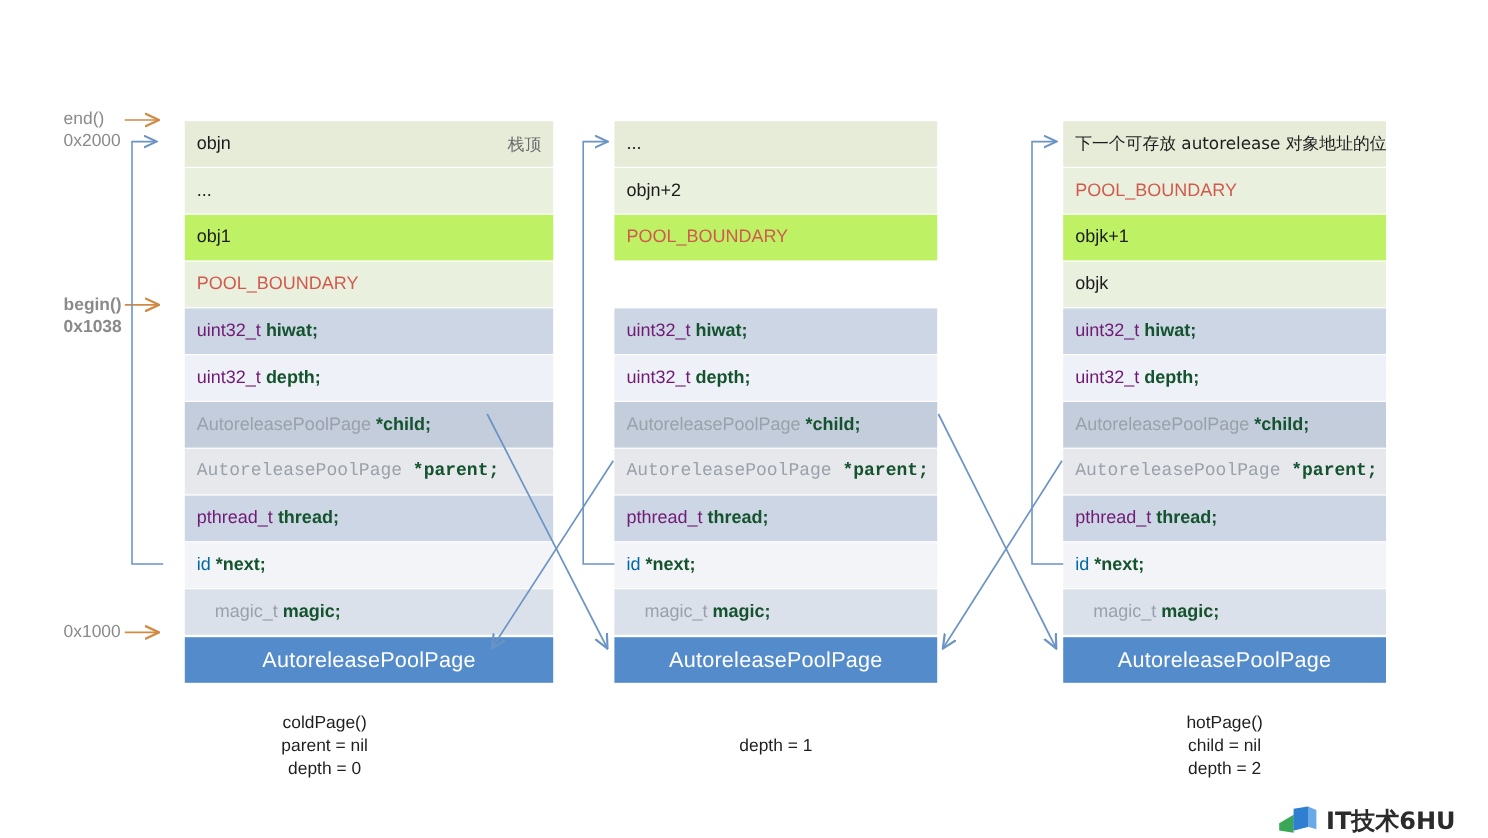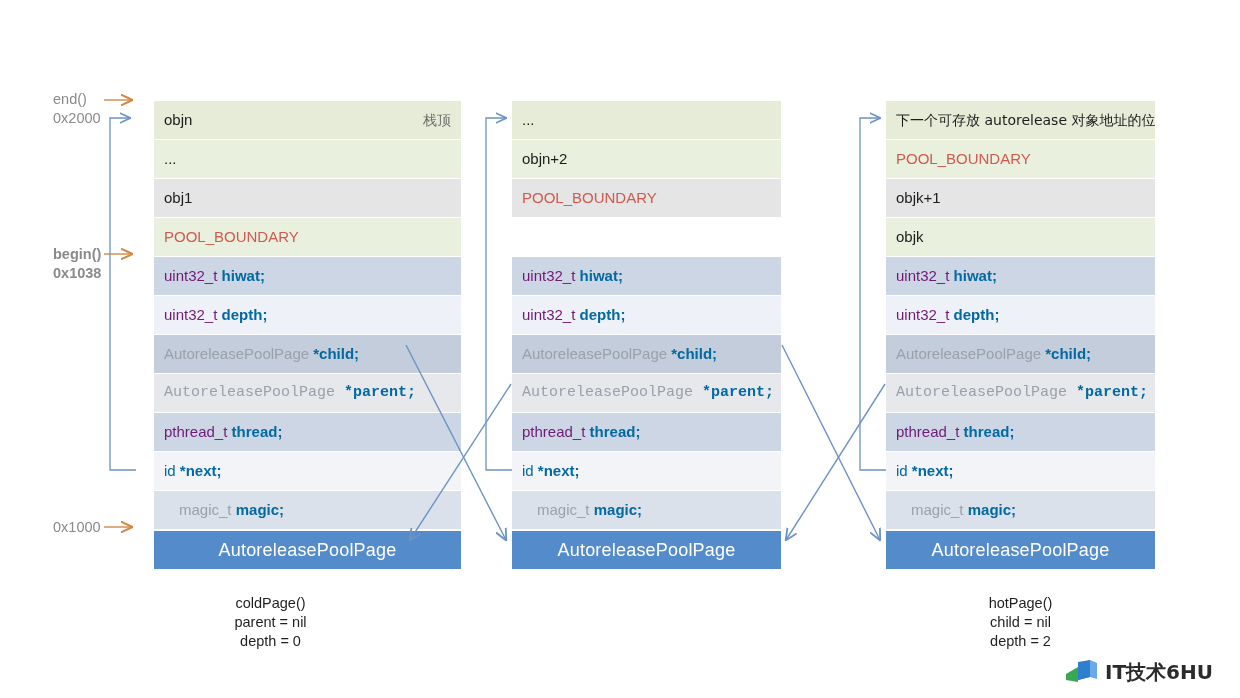--- a/index.html
+++ b/index.html
@@ -12,54 +12,54 @@
 
   .col{position:absolute;}
   .row{
     position:absolute;left:0;width:100%;height:38px;line-height:38px;
     font-size:15px;color:#222;box-sizing:border-box;padding:0 10px;
     white-space:nowrap;overflow:hidden;
   }
   .row .t2{float:right;color:#6c6c6c;font-size:14px;}
   .green-a{background:#e6ecd8;}
   .green-b{background:#eaf0de;}
-  .green-c{background:#e5e5e5;}
+  .green-c{background:#bef264;}
   .obj{color:#1c1c1c;}
   .boundary{color:#d05a4e;}
   .kw{color:#701a75;}
   .kwr{color:#0369a1;text-align:right;}
   .dim{color:#9aa1ab;}
   .f-hiwat{background:#ccd6e4;}
   .f-depth{background:#eef1f7;}
   .f-child{background:#c3cddb;}
   .f-parent{background:#e6e8ec;font-family:Liberation Mono, monospace;}
   .f-thread{background:#ccd6e4;}
   .f-next{background:#f2f4f8;}
   .f-magic{background:#dbe1ea;padding-left:25px;}
-  .fld{color:#0369a1;}
+  .fld{color:#14532d;}
   .banner{
     position:absolute;left:0;width:100%;height:38px;line-height:38px;
     background:#548ccb;color:#ffffff;font-size:18px;text-align:center;
     letter-spacing:.2px;
   }
   .caption{
     position:absolute;text-align:center;font-size:14.5px;color:#1f1f1f;
     line-height:19px;white-space:pre;
   }
   .addrlabel{
     position:absolute;font-size:14.5px;color:#8a8a8a;line-height:19px;
     white-space:pre;text-align:left;
   }
   .cnlabel{
     position:absolute;font-size:14.5px;color:#9a9a9a;white-space:nowrap;
     font-family:"DejaVu Sans",sans-serif;
   }
   svg.ov{position:absolute;left:0;top:0;width:1240px;height:698px;
          pointer-events:none;overflow:visible;}
-  .wm{position:absolute;display:flex;align-items:center;gap:5px;}
+  .wm{position:absolute;display:flex;align-items:center;gap:5px;margin-top:12px;}
   .wm-text{font-size:20px;font-weight:bold;color:#2b2b2b;
            font-family:"DejaVu Sans",sans-serif;letter-spacing:0px;}
 </style>
 </head>
 <body>
 
 <div id="stage">
 
   <div class="addrlabel" style="left:53px;top:90px;"><span>end()</span><br><span>0x2000</span></div>
 
@@ -94,20 +94,21 @@
       <div class="row green-c" style="top: 78px;"><span class="boundary">POOL_BOUNDARY</span></div>
       <div class="row f-hiwat" style="top: 156px;"><span class="kw">uint32_t</span> <span class="fld" style="font-weight: bold;">hiwat;</span></div>
       <div class="row f-depth" style="top: 195px;"><span class="kw">uint32_t</span> <span class="fld" style="font-weight: bold;">depth;</span></div>
       <div class="row f-child" style="top: 234px;"><span class="dim">AutoreleasePoolPage</span> <span class="fld" style="font-weight: bold;">*child;</span></div>
       <div class="row f-parent" style="top: 273px;"><span class="dim">AutoreleasePoolPage</span> <span class="fld" style="font-weight: bold;">*parent;</span></div>
       <div class="row f-thread" style="top: 312px;"><span class="kw">pthread_t</span> <span class="fld" style="font-weight: bold;">thread;</span></div>
       <div class="row f-next" style="top: 351px;"><span class="kwr">id</span> <span class="fld" style="font-weight: bold;">*next;</span></div>
       <div class="row f-magic" style="top: 390px;"><span class="dim">magic_t</span> <span class="fld" style="font-weight: bold;">magic;</span></div>
       <div class="banner" style="top: 430px;">AutoreleasePoolPage</div>
     </div>
+  <div class="caption" style="left:512px;top:613px;width:269px;">depth = 1</div>
 
   <div class="col" id="col2" style="left:886px;top:101px;width:269px;height:466px;">
       <div class="row green-a" style="top: 0px;"><span class="obj" style="font-family: &quot;DejaVu Sans&quot;, sans-serif; font-size: 14px;">下一个可存放 autorelease 对象地址的位置</span></div>
       <div class="row green-b" style="top: 39px;"><span class="boundary">POOL_BOUNDARY</span></div>
       <div class="row green-c" style="top: 78px;"><span class="obj">objk+1</span></div>
       <div class="row green-b" style="top: 117px;"><span class="obj">objk</span></div>
       <div class="row f-hiwat" style="top: 156px;"><span class="kw">uint32_t</span> <span class="fld" style="font-weight: bold;">hiwat;</span></div>
       <div class="row f-depth" style="top: 195px;"><span class="kw">uint32_t</span> <span class="fld" style="font-weight: bold;">depth;</span></div>
       <div class="row f-child" style="top: 234px;"><span class="dim">AutoreleasePoolPage</span> <span class="fld" style="font-weight: bold;">*child;</span></div>
       <div class="row f-parent" style="top: 273px;"><span class="dim">AutoreleasePoolPage</span> <span class="fld" style="font-weight: bold;">*parent;</span></div>

